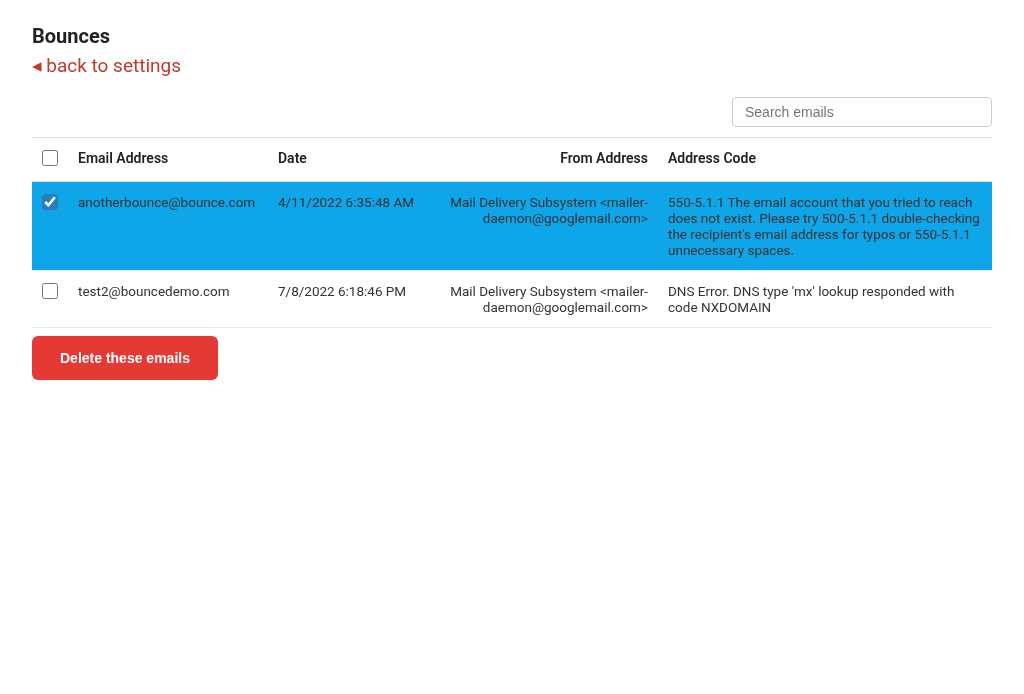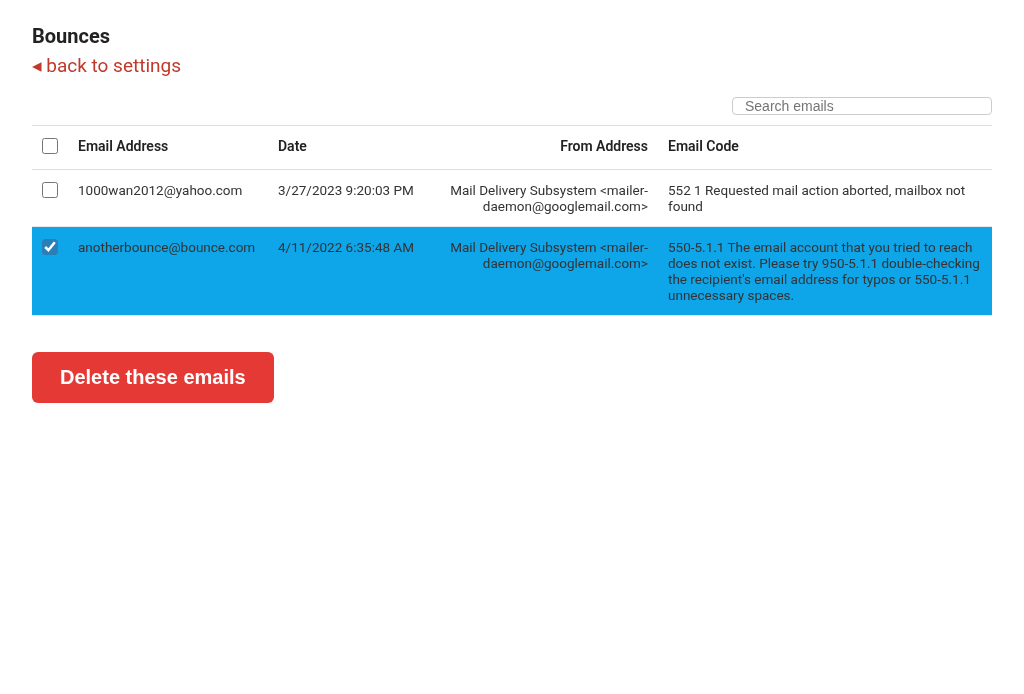--- a/index.html
+++ b/index.html
@@ -29,30 +29,30 @@
       margin-bottom: 20px;
     }
     .top-bar {
       display: flex;
       justify-content: flex-end;
       margin-bottom: 10px;
     }
     .search-input {
       border: 1px solid #ccc;
       border-radius: 4px;
-      padding: 0 12px;
+      padding: 6px 12px;
       font-size: 14px;
       width: 260px;
       outline: none;
       color: #a16207;
     }
     table {
       width: 100%;
       border-collapse: collapse;
-      margin-bottom: 36px;
+      margin-bottom: 8px;
     }
     thead tr {
       border-top: 1px solid #ddd;
       border-bottom: 1px solid #ddd;
     }
     tbody tr {
       border-bottom: 1px solid #e8e8e8;
     }
     th, td {
       padding: 12px 10px;
@@ -78,21 +78,21 @@
       width: 16px;
       height: 16px;
       cursor: pointer;
       accent-color: #2980b9;
     }
     .delete-btn {
       background-color: #e53935;
       color: #fff;
       border: none;
       padding: 14px 28px;
-      font-size: 20px;
+      font-size: 14px;
       font-weight: 600;
       border-radius: 6px;
       cursor: pointer;
       display: inline-block;
     }
     .row-checked {
       background-color: #0ea5e9;
     }
   </style>
 </head>
@@ -108,35 +108,35 @@
 
   <table>
     <thead>
       <tr>
         <th class="col-check">
           <input type="checkbox" style="">
         </th>
         <th class="col-email">Email Address</th>
         <th class="col-date">Date</th>
         <th class="col-from">From Address</th>
-        <th class="col-bounce">Email Code</th>
+        <th class="col-bounce">Address Code</th>
       </tr>
     </thead>
     <tbody id="table-body">
-    <tr>
-          <td class="col-check"><input type="checkbox" style=""></td>
-          <td class="col-email">1000wan2012@yahoo.com</td>
-          <td class="col-date">3/27/2023 9:20:03 PM</td>
-          <td class="col-from">Mail Delivery Subsystem &lt;mailer-daemon@googlemail.com&gt;</td>
-          <td class="col-bounce">552 1 Requested mail action aborted, mailbox not found</td>
-        </tr>
         <tr class="row-checked">
           <td class="col-check"><input type="checkbox" checked="" style=""></td>
           <td class="col-email">anotherbounce@bounce.com</td>
           <td class="col-date">4/11/2022 6:35:48 AM</td>
           <td class="col-from">Mail Delivery Subsystem &lt;mailer-daemon@googlemail.com&gt;</td>
-          <td class="col-bounce">550-5.1.1 The email account that you tried to reach does not exist. Please try 950-5.1.1 double-checking the recipient's email address for typos or 550-5.1.1 unnecessary spaces.</td>
+          <td class="col-bounce">550-5.1.1 The email account that you tried to reach does not exist. Please try 500-5.1.1 double-checking the recipient's email address for typos or 550-5.1.1 unnecessary spaces.</td>
+        </tr>
+        <tr>
+          <td class="col-check"><input type="checkbox" style=""></td>
+          <td class="col-email">test2@bouncedemo.com</td>
+          <td class="col-date">7/8/2022 6:18:46 PM</td>
+          <td class="col-from">Mail Delivery Subsystem &lt;mailer-daemon@googlemail.com&gt;</td>
+          <td class="col-bounce">DNS Error. DNS type 'mx' lookup responded with code NXDOMAIN</td>
         </tr>
       </tbody>
   </table>
 
   <button class="delete-btn">Delete these emails</button>
 </div>
 
 </body></html>

